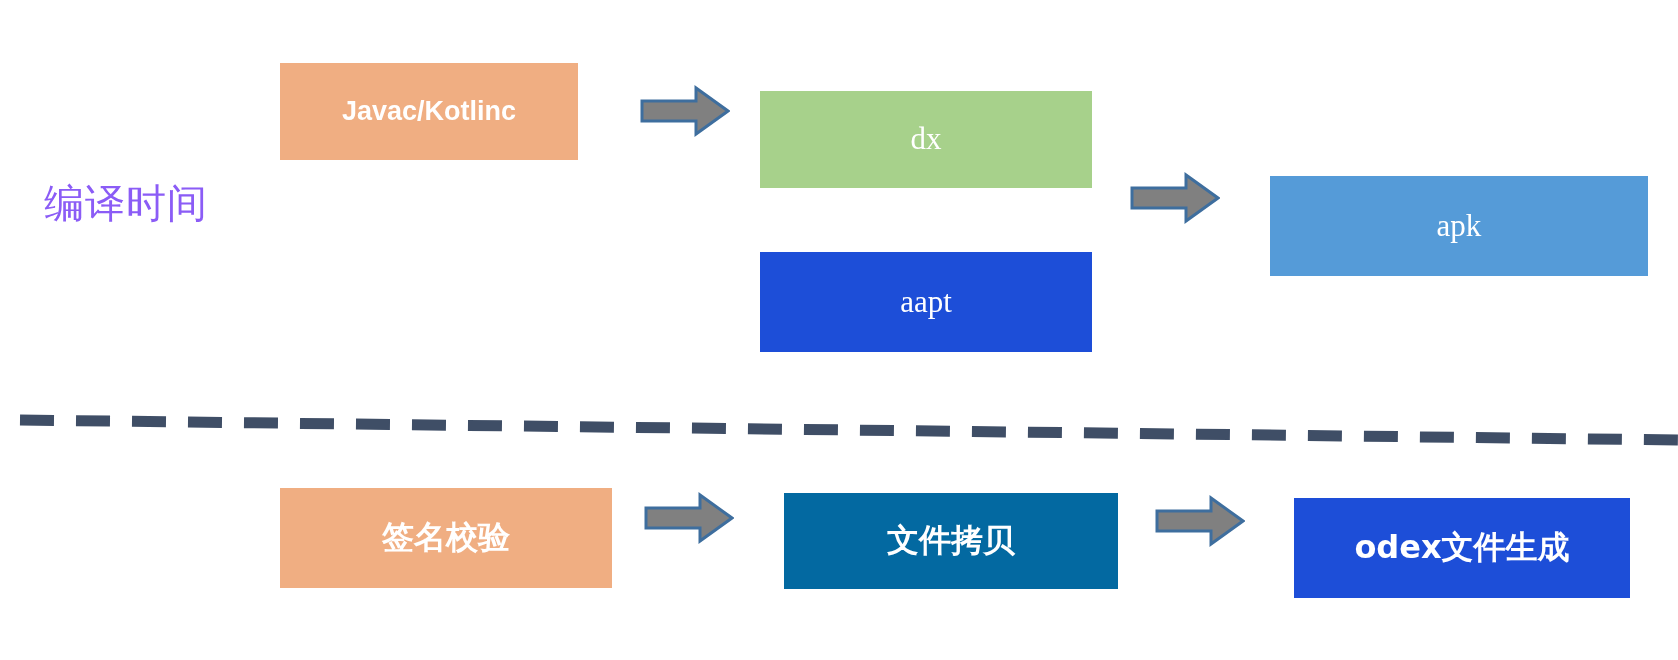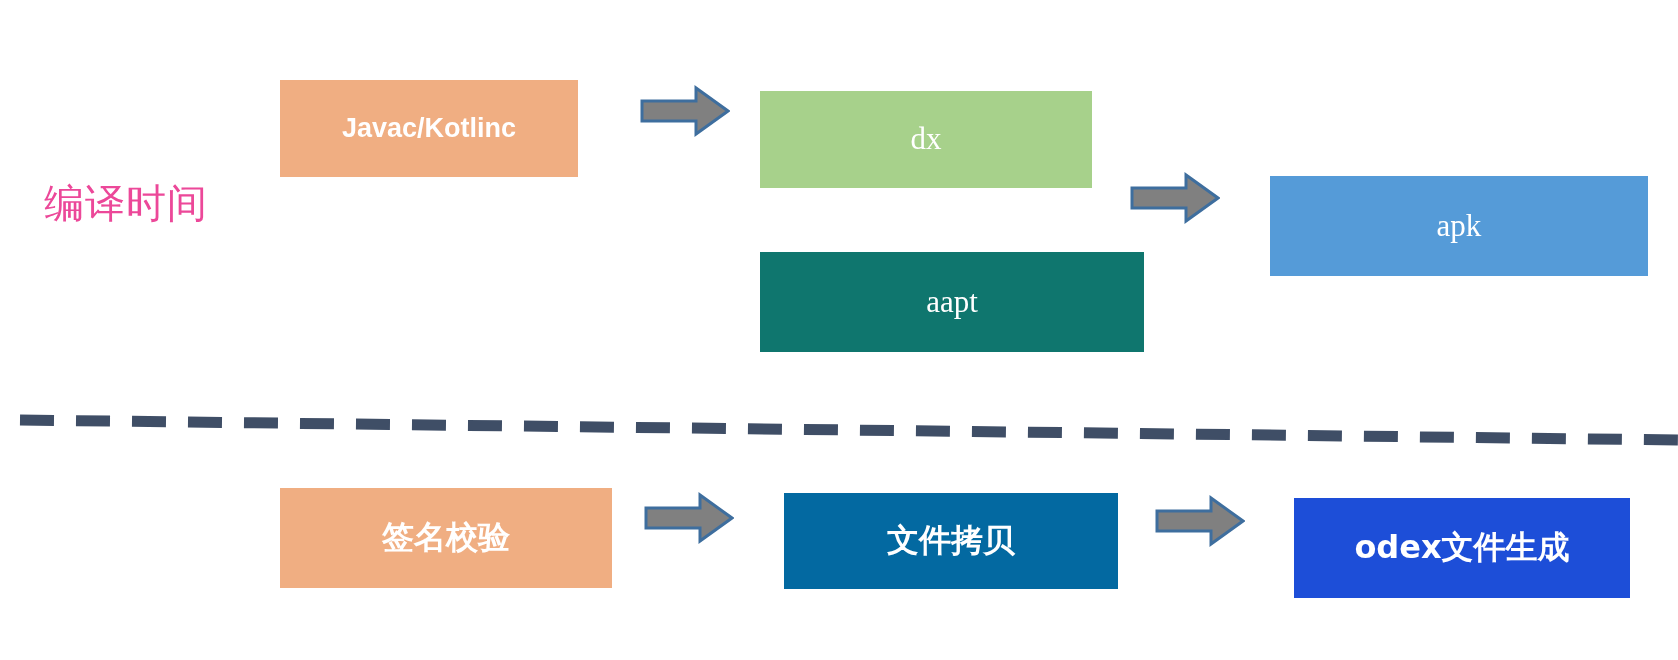--- a/index.html
+++ b/index.html
@@ -26,29 +26,28 @@
     line-height: 1.1;
   }
   .box-latin {
     font-family: "Liberation Serif", "DejaVu Serif", serif;
     font-weight: 400;
     margin-top: 28px;
   }
   .box-bold-sans {
     font-family: "Liberation Sans", "DejaVu Sans", sans-serif;
     font-weight: bold;
-    margin-top: 17px;
   }
   .box-cjk {
     font-family: "DejaVu Sans", "Liberation Sans", sans-serif;
     font-weight: 700;
   }
   .row-label {
     position: absolute;
-    color: #ec4899;
+    color: #8b5cf6;
     font-family: Liberation Sans, sans-serif;
     font-weight: 400;
     white-space: nowrap;
     letter-spacing: 1px;
   }
   .arrow {
     position: absolute;
   }
   .divider {
     position: absolute;
@@ -67,21 +66,21 @@
   <div class="row-label" style="left:44px; top:176px; font-size:40px;">编译时间</div>
 
   <div class="box box-bold-sans" style="left:280px; top:63px; width:298px; height:97px; background:#F0AE82; font-size:27px;">
     <span>Javac/Kotlinc</span>
   </div>
 
   <div class="box box-latin" style="left:760px; top:63px; width:332px; height:97px; background:#A7D18B; font-size:31px;">
     <span>dx</span>
   </div>
 
-  <div class="box box-latin" style="left:760px; top:224px; width:384px; height:100px; background:#0f766e; font-size:31px;">
+  <div class="box box-latin" style="left:760px; top:224px; width:332px; height:100px; background:#1d4ed8; font-size:31px;">
     <span>aapt</span>
   </div>
 
   <div class="box box-latin" style="left:1270px; top:148px; width:378px; height:100px; background:#559BD8; font-size:31px;font-family:Liberation Serif, serif;">
     <span>apk</span>
   </div>
 
   <div class="arrow" style="left:640px; top:85px; width:90px; height:52px;">
     <svg width="90" height="52" viewBox="0 0 90 52" xmlns="http://www.w3.org/2000/svg">
       <polygon points="2,16 56,16 56,3 88,26 56,49 56,36 2,36" fill="#808080" stroke="#3E6E9E" stroke-width="3" stroke-linejoin="miter"></polygon>

